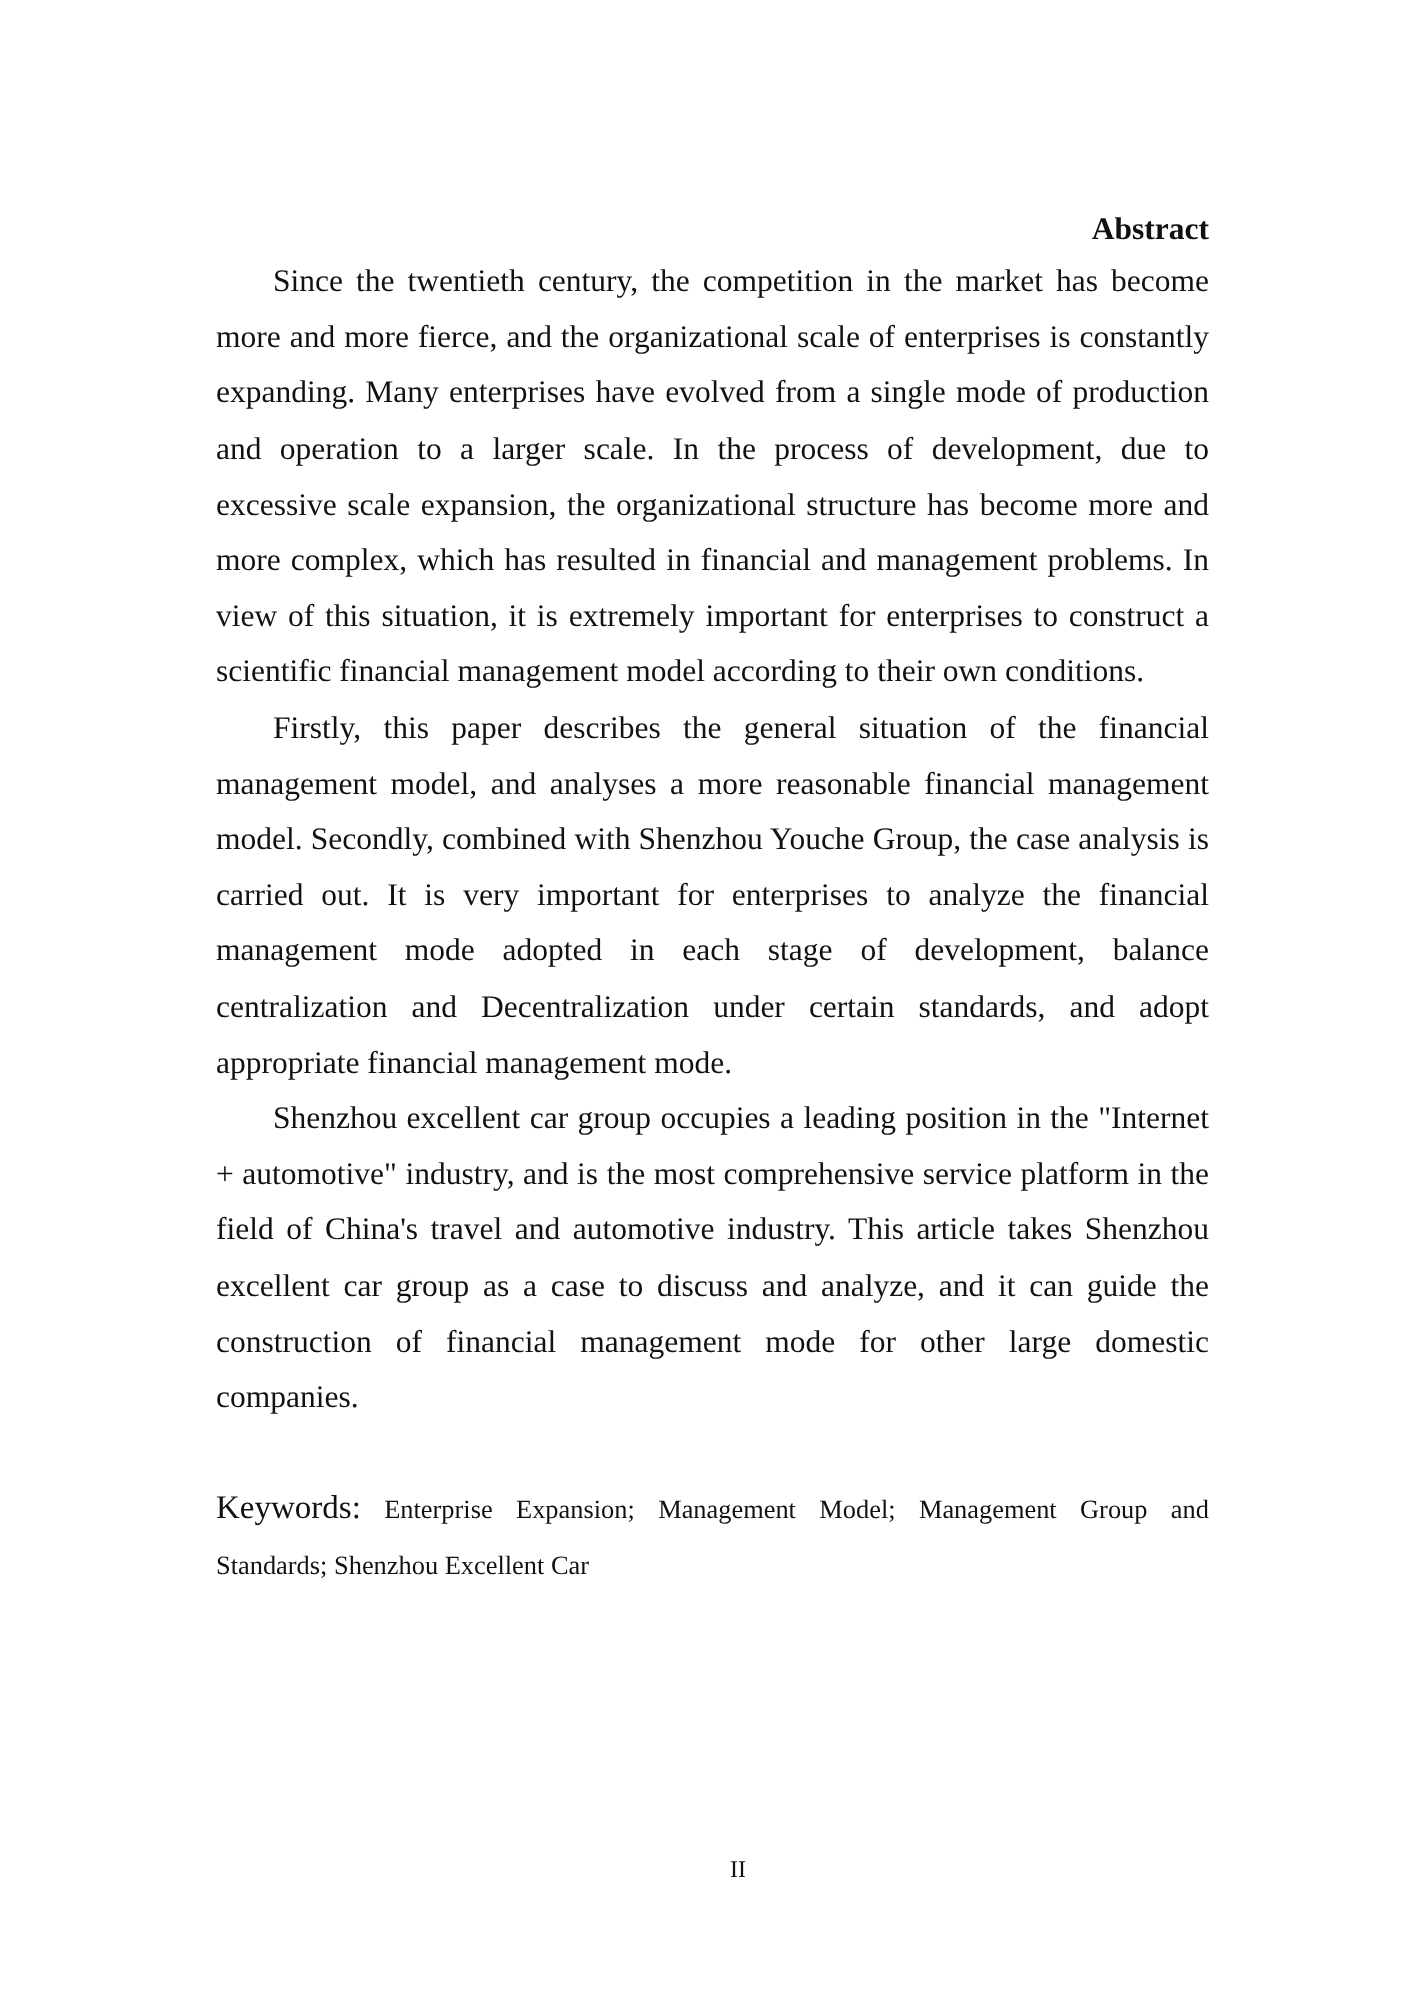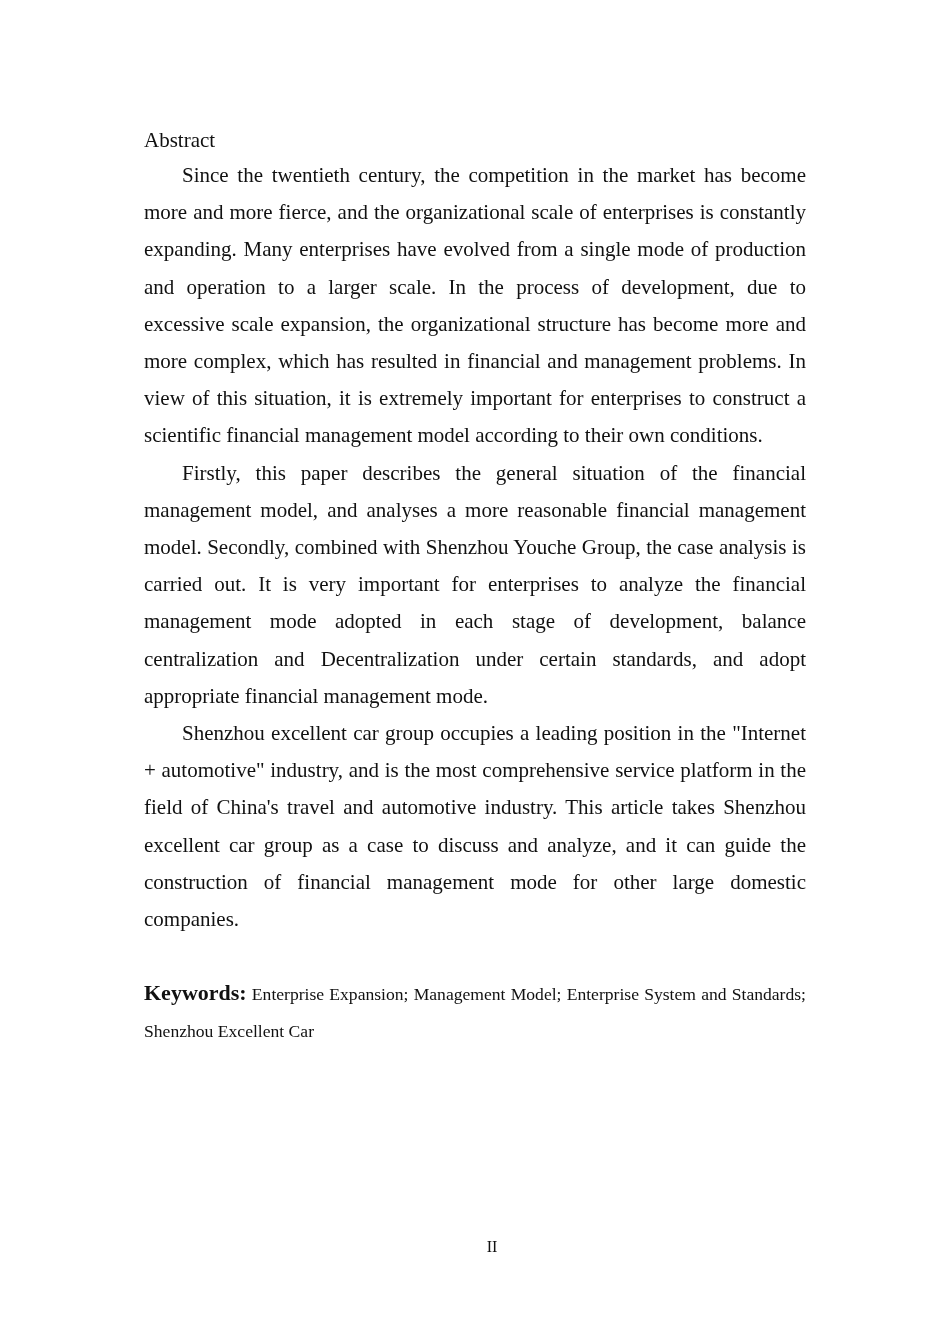--- a/index.html
+++ b/index.html
@@ -1,30 +1,30 @@
 <!DOCTYPE html>
 <html><head>
   <meta charset="utf-8">
   <style>
     html, body { margin: 0; padding: 0; background: #ffffff; }
     body { width: 950px; height: 1344px; position: relative; overflow: hidden;
       font-family: "Liberation Serif", "DejaVu Serif", serif; color: #111; }
     .page { position: absolute; left: 144px; top: 120px; width: 662px; }
-    .title { text-align: left; font-weight: normal; font-size: 21px; line-height: 32px; margin: 4px 0 1px 0; }
+    .title { text-align: right; font-weight: bold; font-size: 21px; line-height: 32px; margin: 16px 0 1px 0; }
     .para { font-size: 21px; line-height: 37.2px; text-align: justify; text-indent: 38px; margin: 0; }
     .keywords { margin-top: 36px; font-size: 17.6px; line-height: 37px; text-align: justify; }
-    .kw-label { font-weight: bold; font-size: 22px; }
+    .kw-label { font-weight: normal; font-size: 22px; }
     .pagenum { position: absolute; top: 1238px; left: 0; width: 984px; text-align: center; font-size: 16px; }
   </style>
 </head>
 <body>
 
 <div class="page">
   <h1 class="title">Abstract</h1>
   <p class="para">Since the twentieth century, the competition in the market has become more and more fierce, and the organizational scale of enterprises is constantly expanding. Many enterprises have evolved from a single mode of production and operation to a larger scale. In the process of development, due to excessive scale expansion, the organizational structure has become more and more complex, which has resulted in financial and management problems. In view of this situation, it is extremely important for enterprises to construct a scientific financial management model according to their own conditions.</p>
   <p class="para">Firstly, this paper describes the general situation of the financial management model, and analyses a more reasonable financial management model. Secondly, combined with Shenzhou Youche Group, the case analysis is carried out. It is very important for enterprises to analyze the financial management mode adopted in each stage of development, balance centralization and Decentralization under certain standards, and adopt appropriate financial management mode.</p>
   <p class="para">Shenzhou excellent car group occupies a leading position in the "Internet + automotive" industry, and is the most comprehensive service platform in the field of China's travel and automotive industry. This article takes Shenzhou excellent car group as a case to discuss and analyze, and it can guide the construction of financial management mode for other large domestic companies.</p>
   <div class="keywords">
     <span class="kw-label">Keywords:</span>
-    <span>Enterprise Expansion; Management Model; Enterprise System and Standards; Shenzhou Excellent Car</span>
+    <span>Enterprise Expansion; Management Model; Management Group and Standards; Shenzhou Excellent Car</span>
   </div>
 </div>
 <div class="pagenum">II</div>
 
 </body></html>

